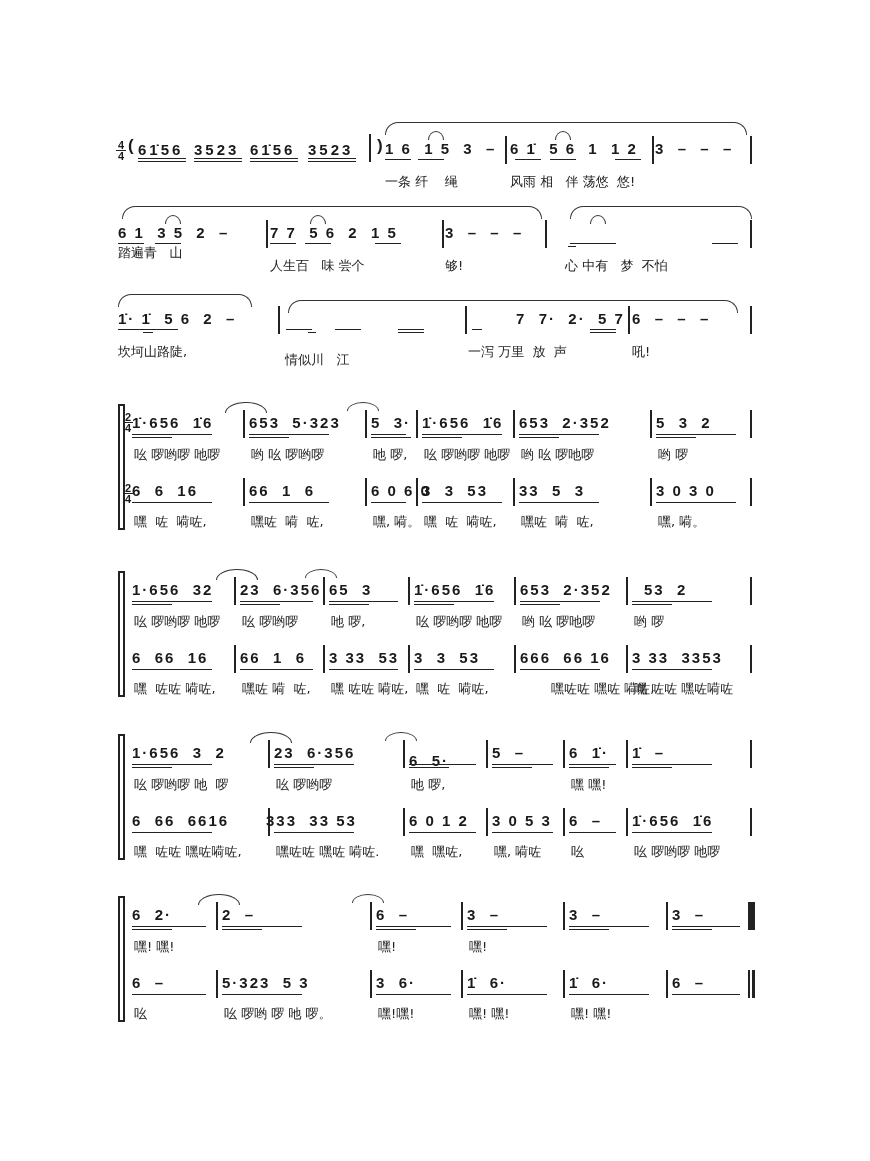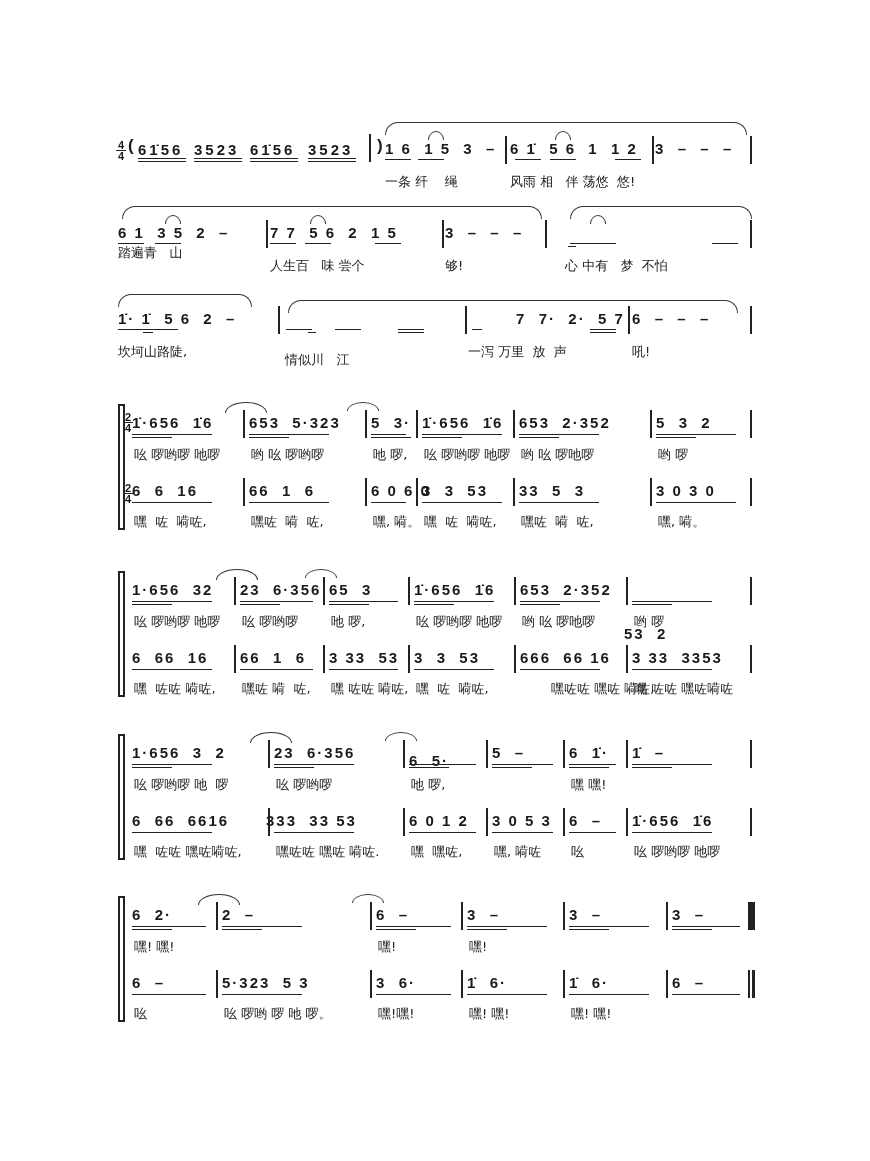--- a/index.html
+++ b/index.html
@@ -184,21 +184,21 @@
     <div class="bar" style="left: 323px; top: 577px; height: 28px;"></div>
     <div class="notes" style="left: 329px; top: 581px; white-space: pre; letter-spacing: 2px;">65  3</div>
     <div class="lyr" style="left: 331px; top: 613px;">吔 啰,</div>
     <div class="bar" style="left: 408px; top: 577px; height: 28px;"></div>
     <div class="notes" style="left: 414px; top: 581px; white-space: pre; letter-spacing: 2px;">1̇·656  1̇6</div>
     <div class="lyr" style="left: 416px; top: 613px;">吆 啰哟啰 吔啰</div>
     <div class="bar" style="left: 514px; top: 577px; height: 28px;"></div>
     <div class="notes" style="left: 520px; top: 581px; white-space: pre; letter-spacing: 2px;">653  2·352</div>
     <div class="lyr" style="left: 522px; top: 613px;">哟 吆 啰吔啰</div>
     <div class="bar" style="left: 626px; top: 577px; height: 28px;"></div>
-    <div class="notes" style="left: 624px; top: 581px; white-space: pre; letter-spacing: 2px; margin-top: 44px;">53  2</div>
+    <div class="notes" style="left: 644px; top: 581px; white-space: pre; letter-spacing: 2px;">53  2</div>
     <div class="lyr" style="left: 634px; top: 613px;">哟 啰</div>
     <div class="bar" style="left: 750px; top: 577px; height: 28px;"></div>
     <div class="notes" style="left: 132px; top: 649px; white-space: pre; letter-spacing: 2px;">6  66  16</div>
     <div class="lyr" style="left: 134px; top: 680px;">嘿  咗咗 嗬咗,</div>
     <div class="bar" style="left: 234px; top: 645px; height: 28px;"></div>
     <div class="ul" style="left: 132px; top: 669px; width: 80px;"></div>
     <div class="notes" style="left: 240px; top: 649px; white-space: pre; letter-spacing: 2px;">66  1  6</div>
     <div class="lyr" style="left: 242px; top: 680px;">嘿咗 嗬  咗,</div>
     <div class="bar" style="left: 323px; top: 645px; height: 28px;"></div>
     <div class="ul" style="left: 240px; top: 669px; width: 73px;"></div>

